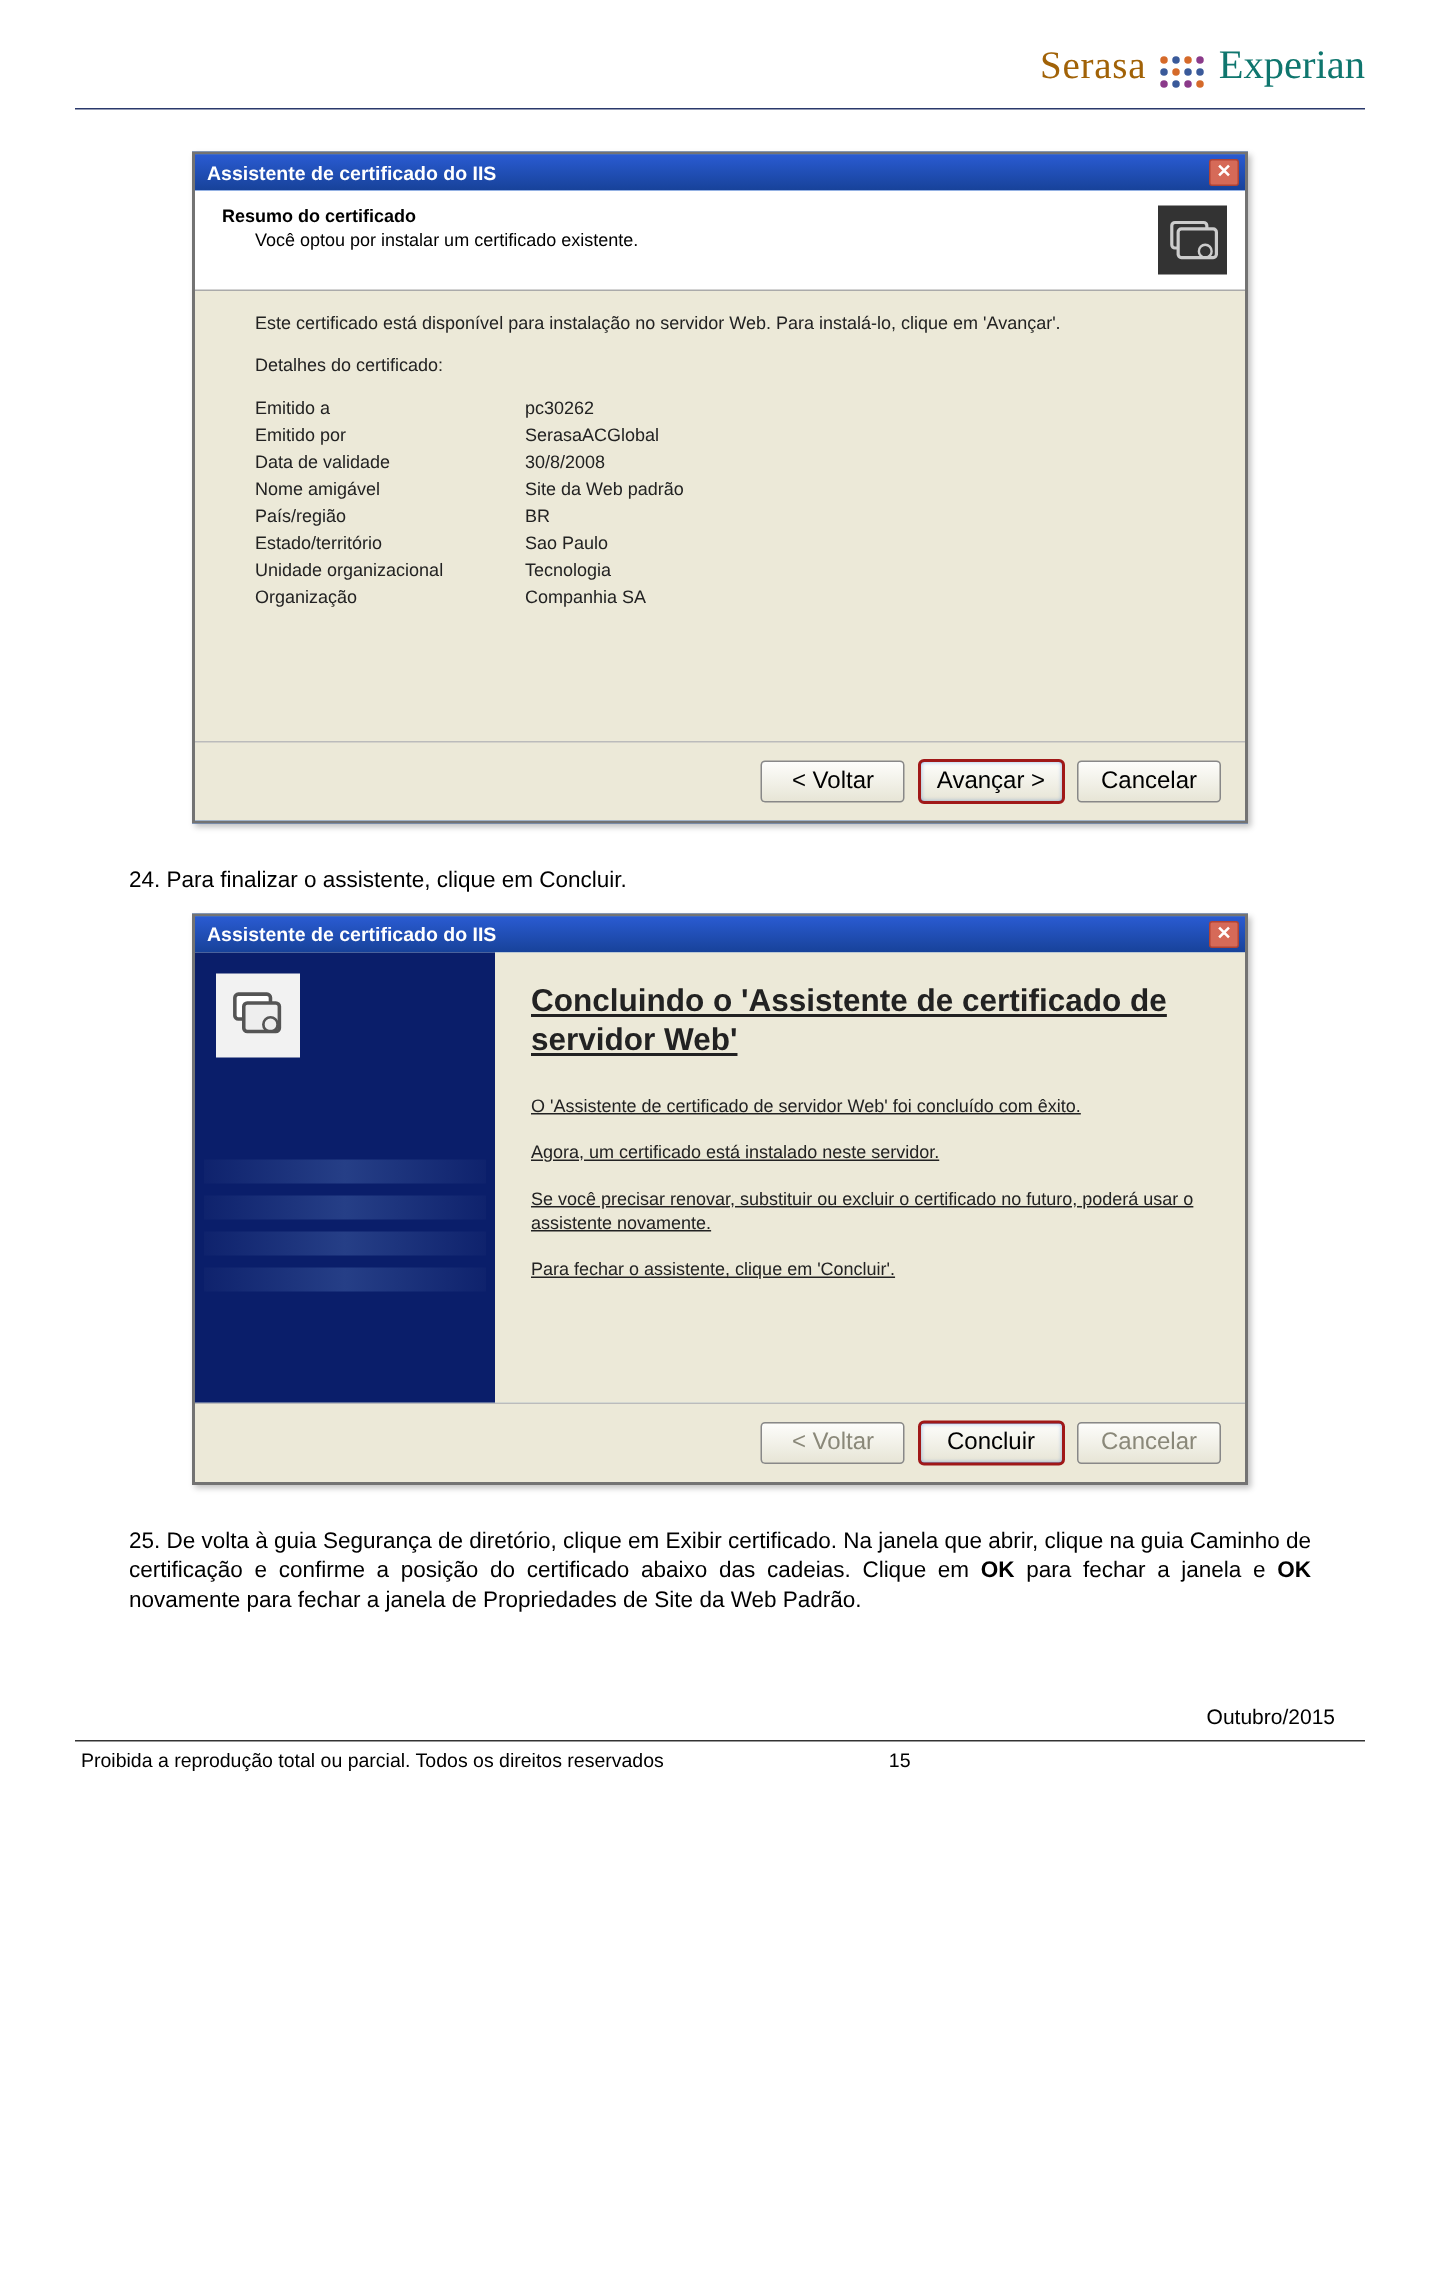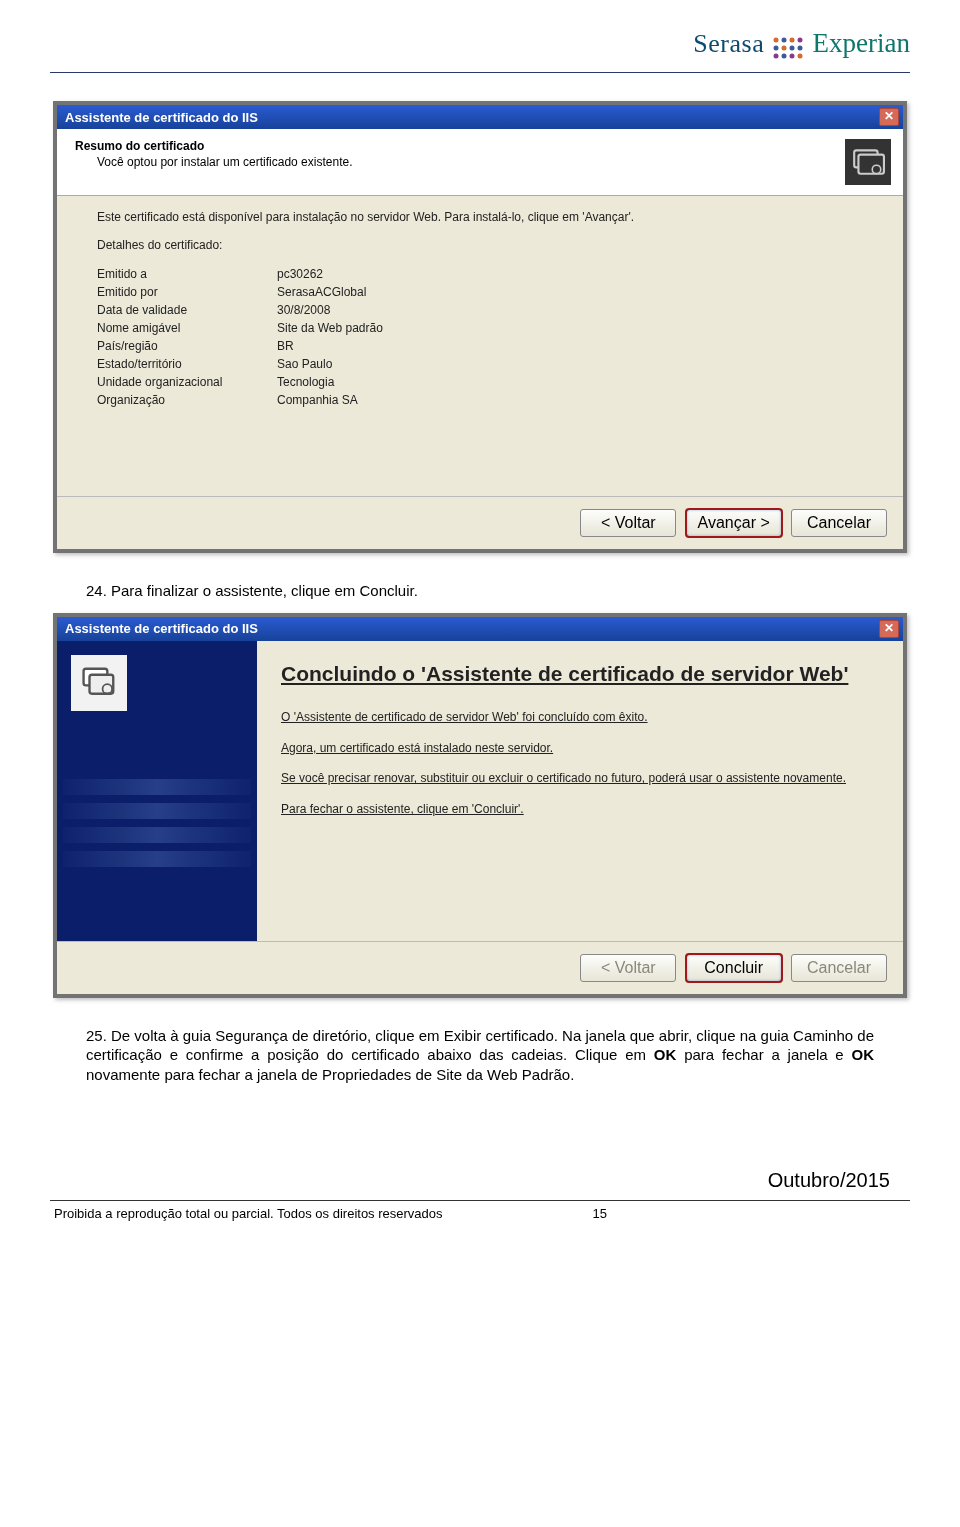--- a/index.html
+++ b/index.html
@@ -16,21 +16,21 @@
     position: relative;
     min-height: 1527px;
   }
   .header-logo {
     text-align: right;
     padding: 8px 0 4px 0;
   }
   .logo-serasa {
     font-size: 26px;
     font-family: Georgia, serif;
-    color: #0c4a6e;
+    color: #a16207;
     font-weight: normal;
     letter-spacing: 0.5px;
   }
   .logo-dots {
     display: inline-block;
     width: 36px;
     height: 28px;
     vertical-align: middle;
     margin: 0 2px;
     position: relative;
@@ -43,23 +43,23 @@
     font-weight: normal;
   }
   .header-rule {
     border: none;
     border-top: 1.5px solid #2a396b;
     margin: 6px 0 28px 0;
   }
 
   
   .win-dialog {
-    width: 854px;
+    width: 704px;
     margin: 0 auto 28px auto;
-    border: 4px solid #737373;
+    border: 2px solid #737373;
     box-shadow: 2px 2px 4px rgba(0,0,0,0.25);
     font-family: Tahoma, Arial, sans-serif;
     font-size: 12px;
     background: #3b82f6;
   }
   .win-titlebar {
     background: linear-gradient(to bottom, #2a5bd2 0%, #174299 100%);
     color: #fff;
     padding: 3px 4px 3px 8px;
     display: flex;
@@ -195,23 +195,23 @@
   
   .step-para {
     margin: 6px 36px 12px 36px;
     font-size: 15px;
     line-height: 1.3;
     text-align: justify;
   }
 
   .footer-date {
     text-align: right;
-    margin-top: 85px;
+    margin-top: 60px;
     padding-right: 20px;
-    font-size: 20px;
+    font-size: 14px;
   }
   .footer-rule {
     border: none;
     border-top: 1px solid #333;
     margin: 8px 0 5px 0;
   }
   .footer-line {
     font-size: 13px;
     padding: 0 4px;
     display: flex;

